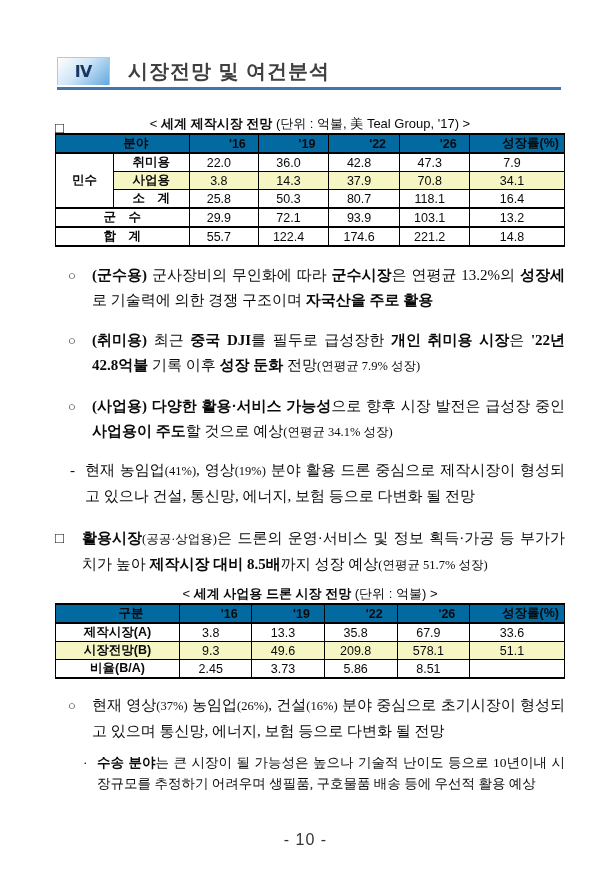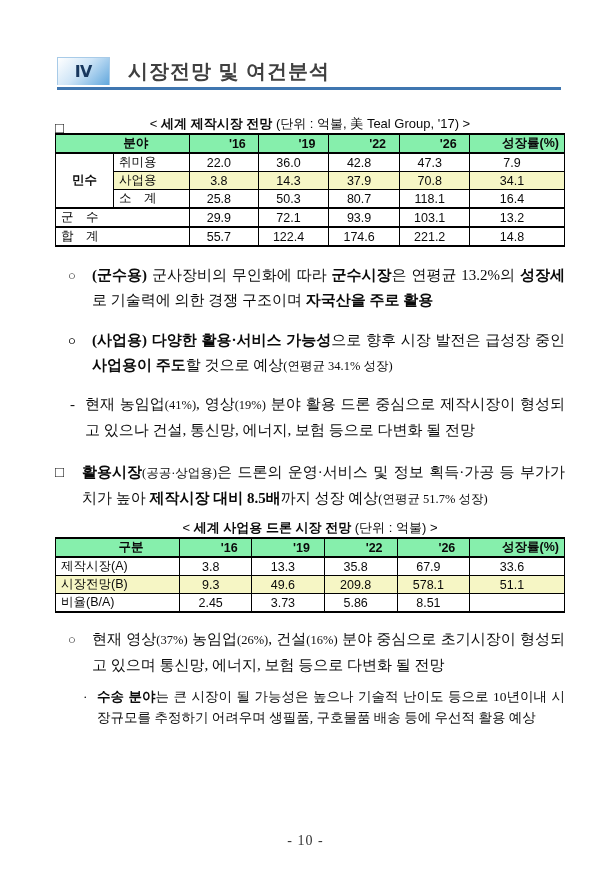--- a/index.html
+++ b/index.html
@@ -46,34 +46,34 @@
   table.dtable {
     border-collapse:collapse; margin:2px auto 0 auto;
     font-family:"Liberation Sans","DejaVu Sans",sans-serif;
     font-size:12.5px; table-layout:fixed;
   }
   .dtable td, .dtable th {
     border:1px solid #000; height:17px; padding:0 5px;
     font-weight:normal; overflow:hidden; white-space:nowrap;
   }
   .dtable tr.head th {
-    background:#86efac; font-weight:bold; text-align:center;
+    background:#0369a1; font-weight:bold; text-align:center;
     border-top:2px solid #000; border-bottom:2px solid #000;padding-left:32px;
   }
-  .dtable .lbl { font-weight:normal; }
+  .dtable .lbl { text-align:center; font-weight:bold; }
   .dtable .grp { text-align:center; font-weight:bold;margin-left:48px; }
   .dtable .num { text-align:center; padding-right:15px; }
   .dtable tr.hl td { background:#f6f6c5;margin-top:16px; }
   .dtable tr.sep td { border-top:2px solid #000; }
   .dtable tr.last td { border-bottom:2px solid #000; }
   
   .page-number {
     position:absolute; left:0; right:0; bottom:22px; text-align:center;
-    font-size:14px; letter-spacing:1px; color:#333;
-    font-family:Liberation Serif, serif;
+    font-size:16px; letter-spacing:1px; color:#333;
+    font-family:Liberation Sans, sans-serif;
   }
 </style>
 </head>
 <body>
 
 <div class="page">
 
   <div class="header">
     <div class="section-badge">Ⅳ</div>
     <div class="section-title">시장전망 및 여건분석</div>
@@ -150,20 +150,21 @@
     </tbody>
       </table>
 
     <div class="para lvl1" style="margin-top:16px">
       <span class="marker">○</span>
       <span><span class="b">(군수용)</span><span> 군사장비의 무인화에 따라 </span><span class="b">군수시장</span><span>은 연평균 13.2%의 </span><span class="b">성장세</span><span>로 기술력에 의한 경쟁 구조이며 </span><span class="b">자국산을 주로 활용</span></span>
     </div>
 
     <div class="para lvl1">
       <span class="marker">○</span>
+      <span><span class="b">(취미용)</span><span> 최근 </span><span class="b">중국 DJI</span><span>를 필두로 급성장한 </span><span class="b">개인 취미용 시장</span><span>은 </span><span class="b">'22년 42.8억불</span><span> 기록 이후 </span><span class="b">성장 둔화</span><span> 전망</span><span class="sm">(연평균 7.9% 성장)</span></span>
     </div>
 
     <div class="para lvl1">
       <span class="marker">○</span>
       <span><span class="b">(사업용)</span><span> </span><span class="b">다양한 활용·서비스 가능성</span><span>으로 향후 시장 발전은 급성장 중인 </span><span class="b">사업용이 주도</span><span>할 것으로 예상</span><span class="sm">(연평균 34.1% 성장)</span></span>
     </div>
 
     <div class="para dash">
       <span class="marker">-</span>
       <span><span>현재 농임업</span><span class="sm">(41%)</span><span>, 영상</span><span class="sm">(19%)</span><span> 분야 활용 드론 중심으로 제작시장이 형성되고 있으나 건설, 통신망, 에너지, 보험 등으로 다변화 될 전망</span></span>

